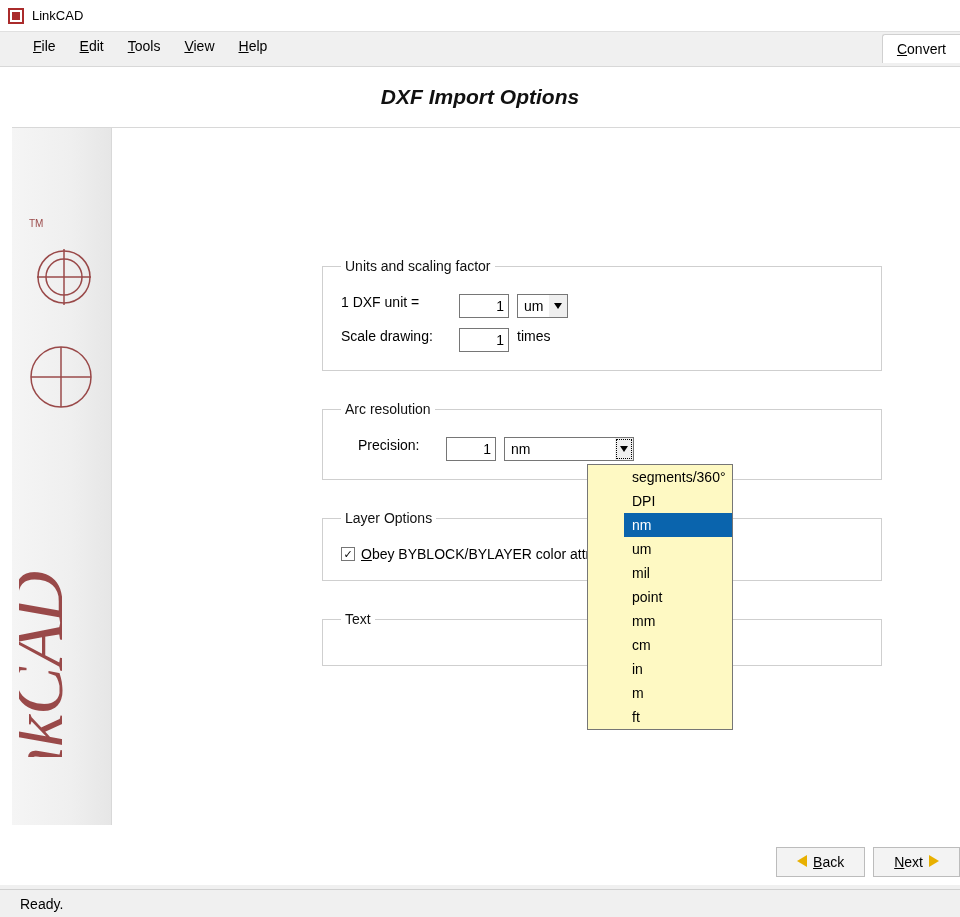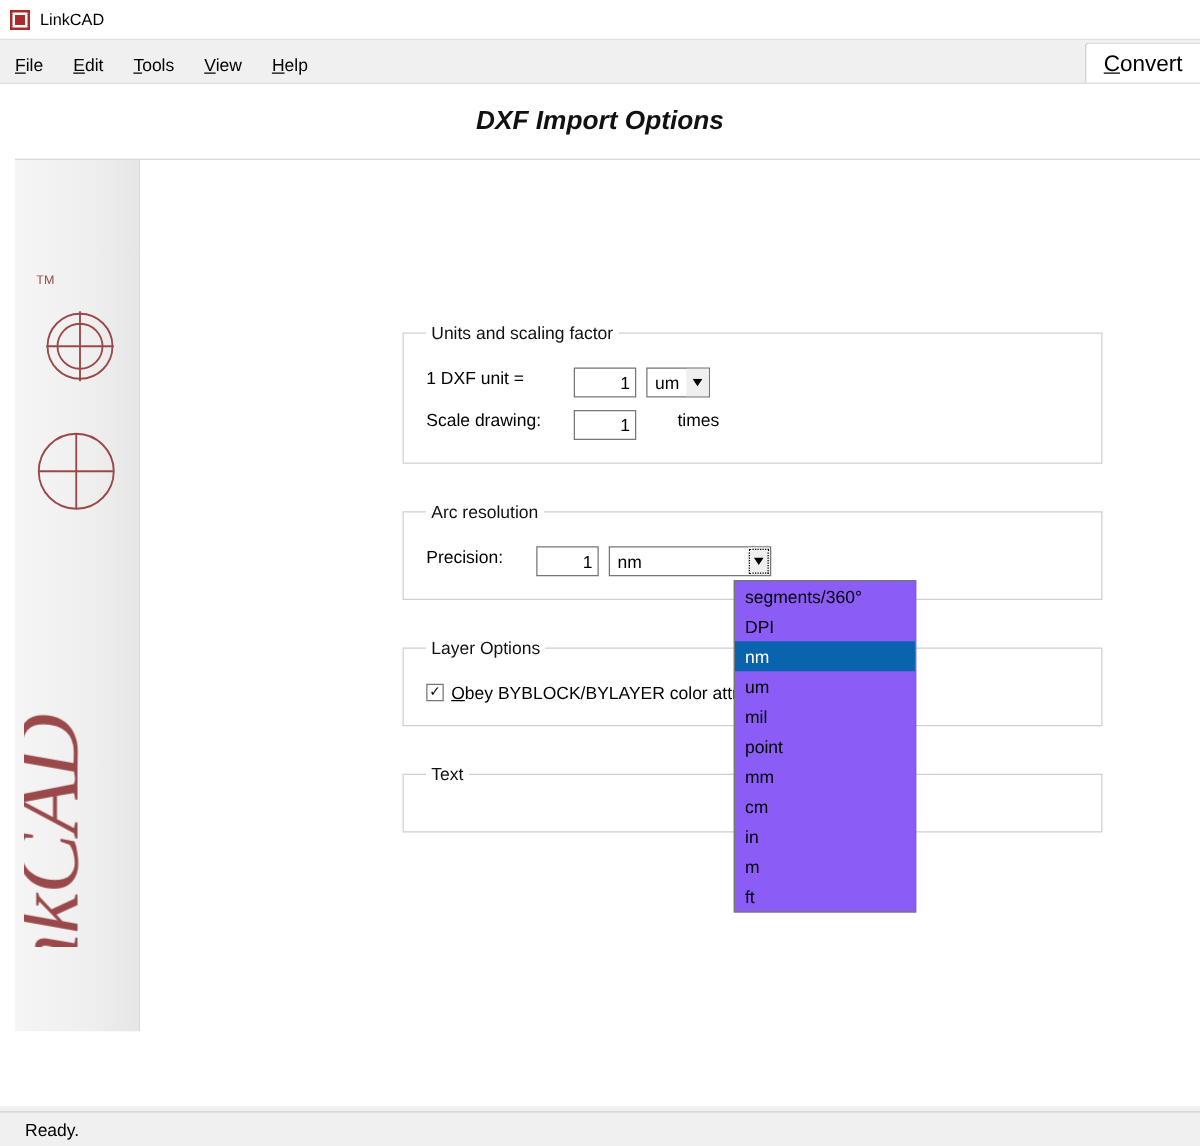--- a/index.html
+++ b/index.html
@@ -29,40 +29,40 @@
   }
   .titlebar .title-text {
     font-size: 13px;
     color: #000;
   }
   
   .menubar {
     height: 34px;
     background: #f0f0f0;
     display: flex;
-    align-items: flex-end;
-    padding-left: 0;
+    align-items: flex-start;
+    padding-left: 21px;
     position: relative;
   }
   .menubar .menu-item {
     padding: 6px 12px;
     font-size: 14px;
     cursor: default;
   }
   .menubar .menu-item .ul { text-decoration: underline; }
   .convert-tab {
     position: absolute;
     right: 0;
     top: 2px;
     background: #fff;
     border: 1px solid #d0d0d0;
     border-bottom: none;
     border-right: none;
     padding: 6px 14px 6px 14px;
-    font-size: 18px;
+    font-size: 14px;
     border-top-left-radius: 3px;
   }
   .convert-tab .ul { text-decoration: underline; }
   
   .main {
     position: absolute;
     top: 66px;
     left: 0;
     right: 0;
     bottom: 32px;
@@ -115,21 +115,21 @@
     color: #111;
   }
   .row {
     display: flex;
     gap: 8px;
     margin-bottom: 10px;
     font-size: 14px;
   }
   .row:last-child { margin-bottom: 0; }
   .label-fixed { width: 110px; }
-  .label-fixed-short { width: 110px; }
+  .label-fixed-short { width: 110px; margin-left: 17px; }
   input.num {
     width: 50px;
     height: 24px;
     border: 1px solid #767676;
     background: #fff;
     text-align: right;
     padding-right: 4px;
     font-size: 14px;
     font-family: inherit;
   }
@@ -153,45 +153,46 @@
     width: 18px; height: 22px;
     border-left: none;
     background: #efefef;
     display: flex; align-items: center; justify-content: center;
   }
   .combo .combo-btn.focused {
     outline: 1px dotted #000;
     outline-offset: -2px;
   }
   .combo .combo-btn svg { width: 8px; height: 6px; }
-  .static-text { font-size: 14px; margin-left: 25px; }
+  .static-text { font-size: 14px; }
   .checkbox-row {
     display: flex; align-items: center; gap: 6px;
     font-size: 14px;
   }
   .chk {
     width: 14px; height: 14px;
     border: 1px solid #767676;
     background: #fff;
     display: inline-flex; align-items: center; justify-content: center;
     font-size: 11px;
   }
   .chk.checked::after { content: "✓"; line-height: 12px; }
   .ul { text-decoration: underline; }
 
   
   .dropdown-list {
     position: absolute;
     left: 475px;
     top: 336px;
     width: 146px;
-    background: #8b5cf6;
+    background: #fef9c3;
     border: 1px solid #767676;
     z-index: 50;
     font-size: 14px;
+    padding-left: 36px;
   }
   .dropdown-list .opt {
     padding: 4px 8px;
     cursor: default;
   }
   .dropdown-list .opt.selected {
     background: #0a64ad;
     color: #fff;
   }
 
@@ -328,17 +329,35 @@
         <div class="opt">mm</div>
         <div class="opt">cm</div>
         <div class="opt">in</div>
         <div class="opt">m</div>
         <div class="opt">ft</div>
       </div>
 
     </div>
   </div>
 
+  <div class="nav-buttons">
+    <div class="nav-btn">
+      <span>
+        <svg viewBox="0 0 10 12">
+            <polygon points="10,0 10,12 0,6" fill="#e8b000"></polygon>
+          </svg>
+      </span>
+      <span><span class="ul">B</span>ack</span>
+    </div>
+    <div class="nav-btn">
+      <span><span class="ul">N</span>ext</span>
+      <span>
+        <svg viewBox="0 0 10 12">
+            <polygon points="0,0 0,12 10,6" fill="#e8b000"></polygon>
+          </svg>
+      </span>
+    </div>
+  </div>
 </div>
 
 <div class="statusbar">
   <span>Ready.</span>
 </div>
 
 </body></html>

